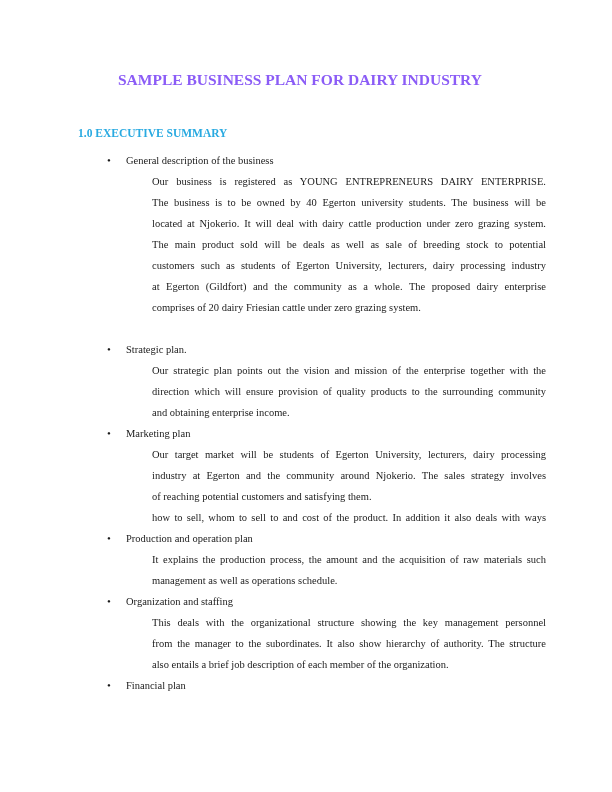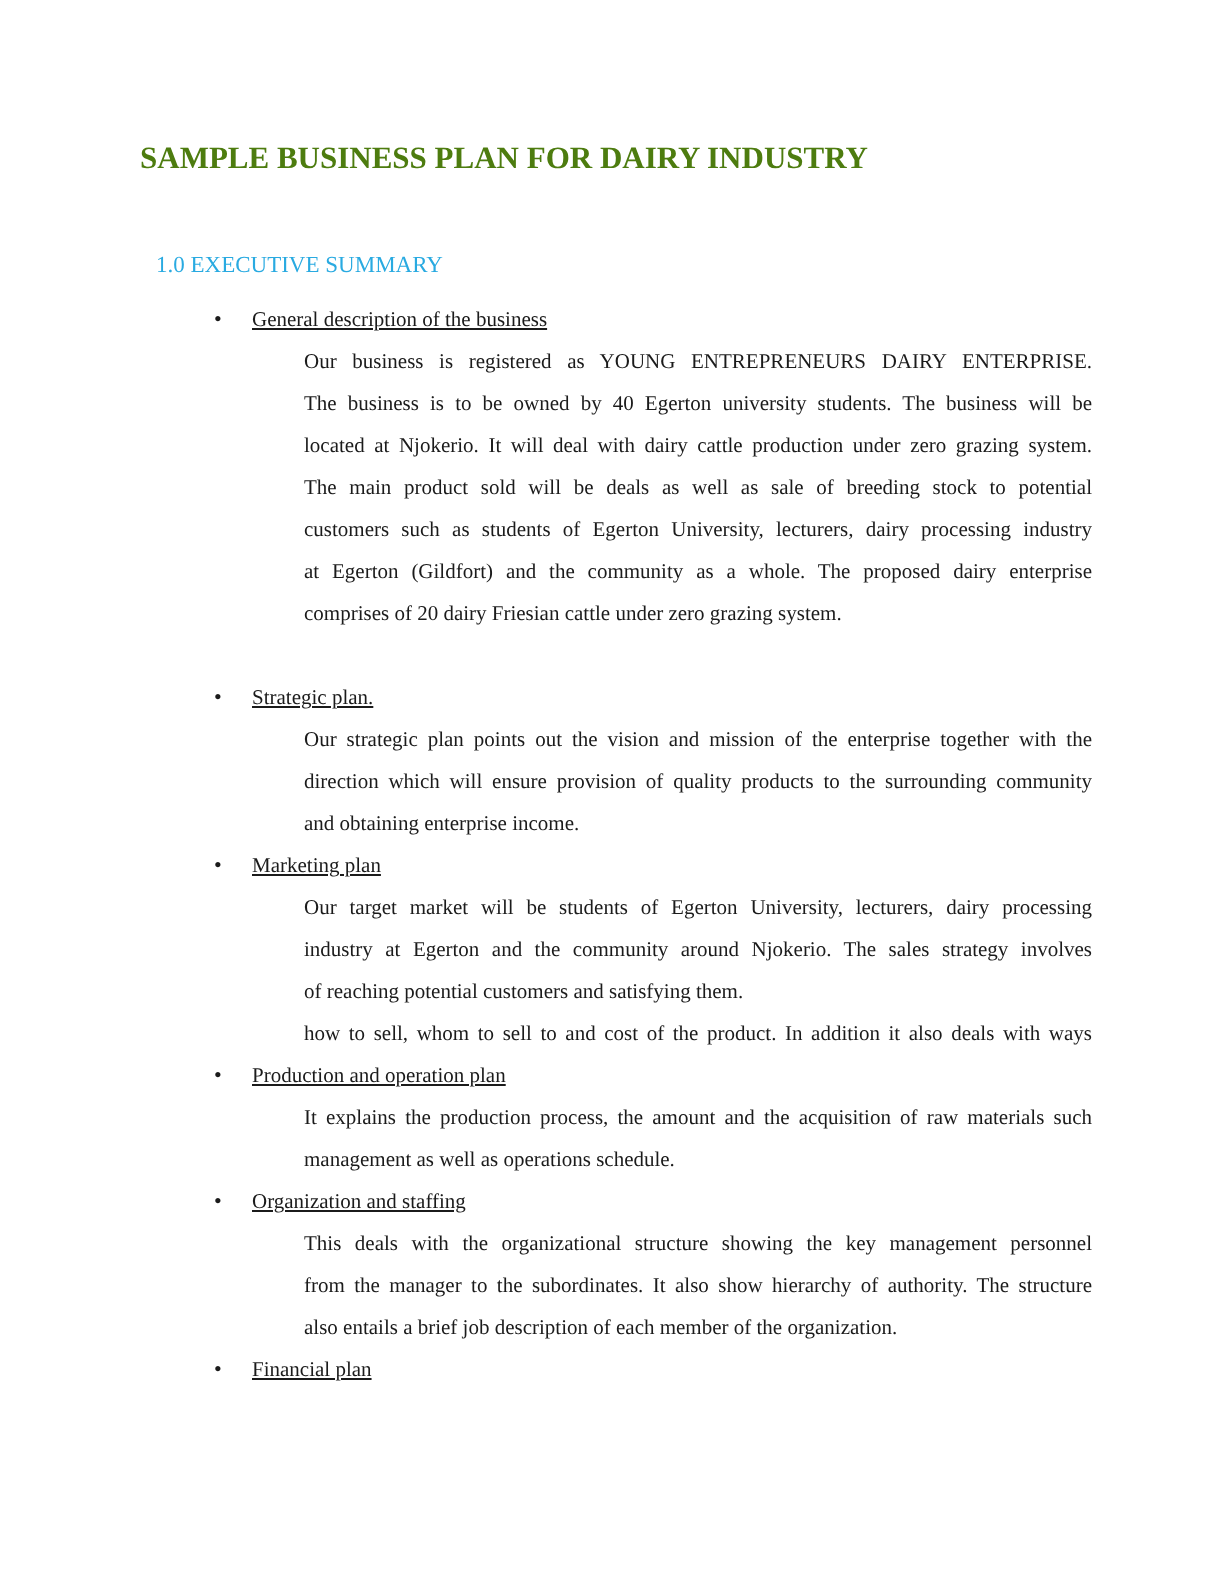--- a/index.html
+++ b/index.html
@@ -17,21 +17,21 @@
   .doc-title {
     font-size: 15.5px;
     font-weight: bold;
     line-height: 20px;
     color: #e8191f;
     white-space: nowrap;
   }
   .section-heading {
     margin: 36px 0 0 8px;
     font-size: 11.5px;
-    font-weight: normal;
+    font-weight: bold;
     line-height: 15px;
     color: #29aae1;
     white-space: nowrap;
   }
   ul.summary-list {
     list-style: none;
     margin: 9px 0 0 0;
     padding: 0 0 0 56px;
   }
   ul.summary-list li {
@@ -42,41 +42,40 @@
   .bullet-marker {
     position: absolute;
     left: -19px;
     top: 0;
     line-height: 21px;
     font-size: 11px;
   }
   .bullet-heading {
     font-size: 10.5px;
     line-height: 21px;
-    text-decoration: underline;
     white-space: nowrap;
   }
   .bullet-body { width: 420px; }
   .body-line {
     font-size: 10.5px;
     line-height: 21px;
     white-space: nowrap;
     text-align: justify;
     text-align-last: justify;
     margin-left: 26px;
   }
   .body-line.last-line {
     text-align-last: left;
   }
 </style>
 </head>
 <body>
 
 <div class="page" style="background: rgb(255, 255, 255); color: rgb(27, 27, 27);">
-  <div class="doc-title" style="color: #4d7c0f;">SAMPLE BUSINESS PLAN FOR DAIRY INDUSTRY</div>
+  <div class="doc-title" style="color: #8b5cf6; margin-left: 48px;">SAMPLE BUSINESS PLAN FOR DAIRY INDUSTRY</div>
 
   <div class="section-heading" style="color: rgb(41, 170, 225);">1.0 EXECUTIVE SUMMARY</div>
 
   <ul class="summary-list">
   <li class="extra-space-after">
     <span class="bullet-marker">•</span>
     <div class="bullet-heading">General description of the business</div>
     <div class="bullet-body">
           <div class="body-line">Our business is registered as YOUNG ENTREPRENEURS DAIRY ENTERPRISE.</div>
           <div class="body-line">The business is to be owned by 40 Egerton university students. The business will be</div>

